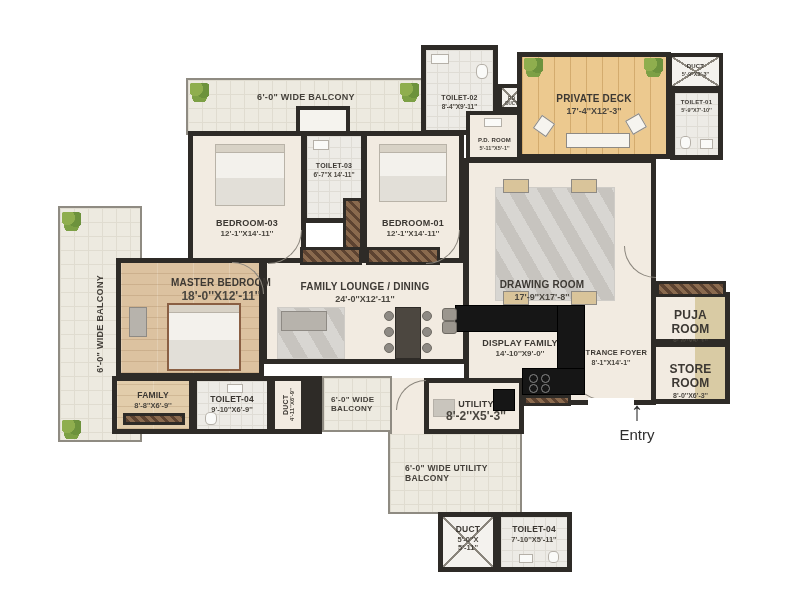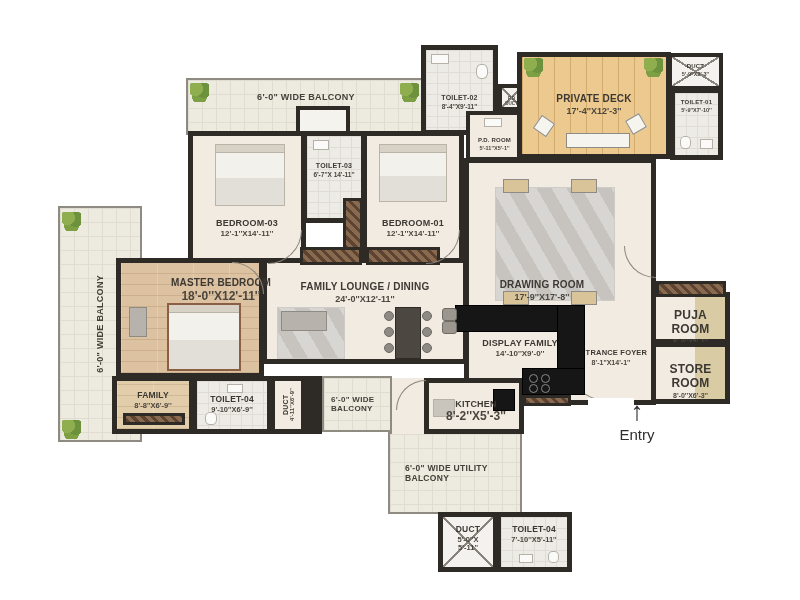--- a/index.html
+++ b/index.html
@@ -242,21 +242,21 @@
       <div class="rn" style="font-size:7px;">DUCT</div>
       <div class="rd" style="font-size:6px;">4'-11''X6'-9''</div>
     </div>
   </div>
   <div class="wall" style="left:304px;top:376px;width:18px;height:58px;"></div>
 
   <div class="room sm" style="left:424px;top:378px;width:100px;height:56px;">
     <div class="fix" style="left:4px;top:16px;width:22px;height:18px;background:#c9c5bd;"></div>
     <div class="counter" style="right:4px;top:6px;width:22px;height:22px;"></div>
     <div class="lbl" style="top:16px;left:2px;">
-      <div class="rn" style="font-size:9px;">KITCHEN</div>
+      <div class="rn" style="font-size:9px;">UTILITY</div>
       <div class="rd" style="font-size:12px;">8'-2''X5'-3''</div>
     </div>
   </div>
 
 
   <div class="room ductx sm" style="left:438px;top:512px;width:60px;height:60px;">
     <div class="lbl" style="top:8px;">
       <div class="rn" style="font-size:8.5px;">DUCT</div>
       <div class="rd" style="font-size:7.5px;width:34px;margin:1px auto 0;">5'-0''X 5'-11''</div>
     </div>

